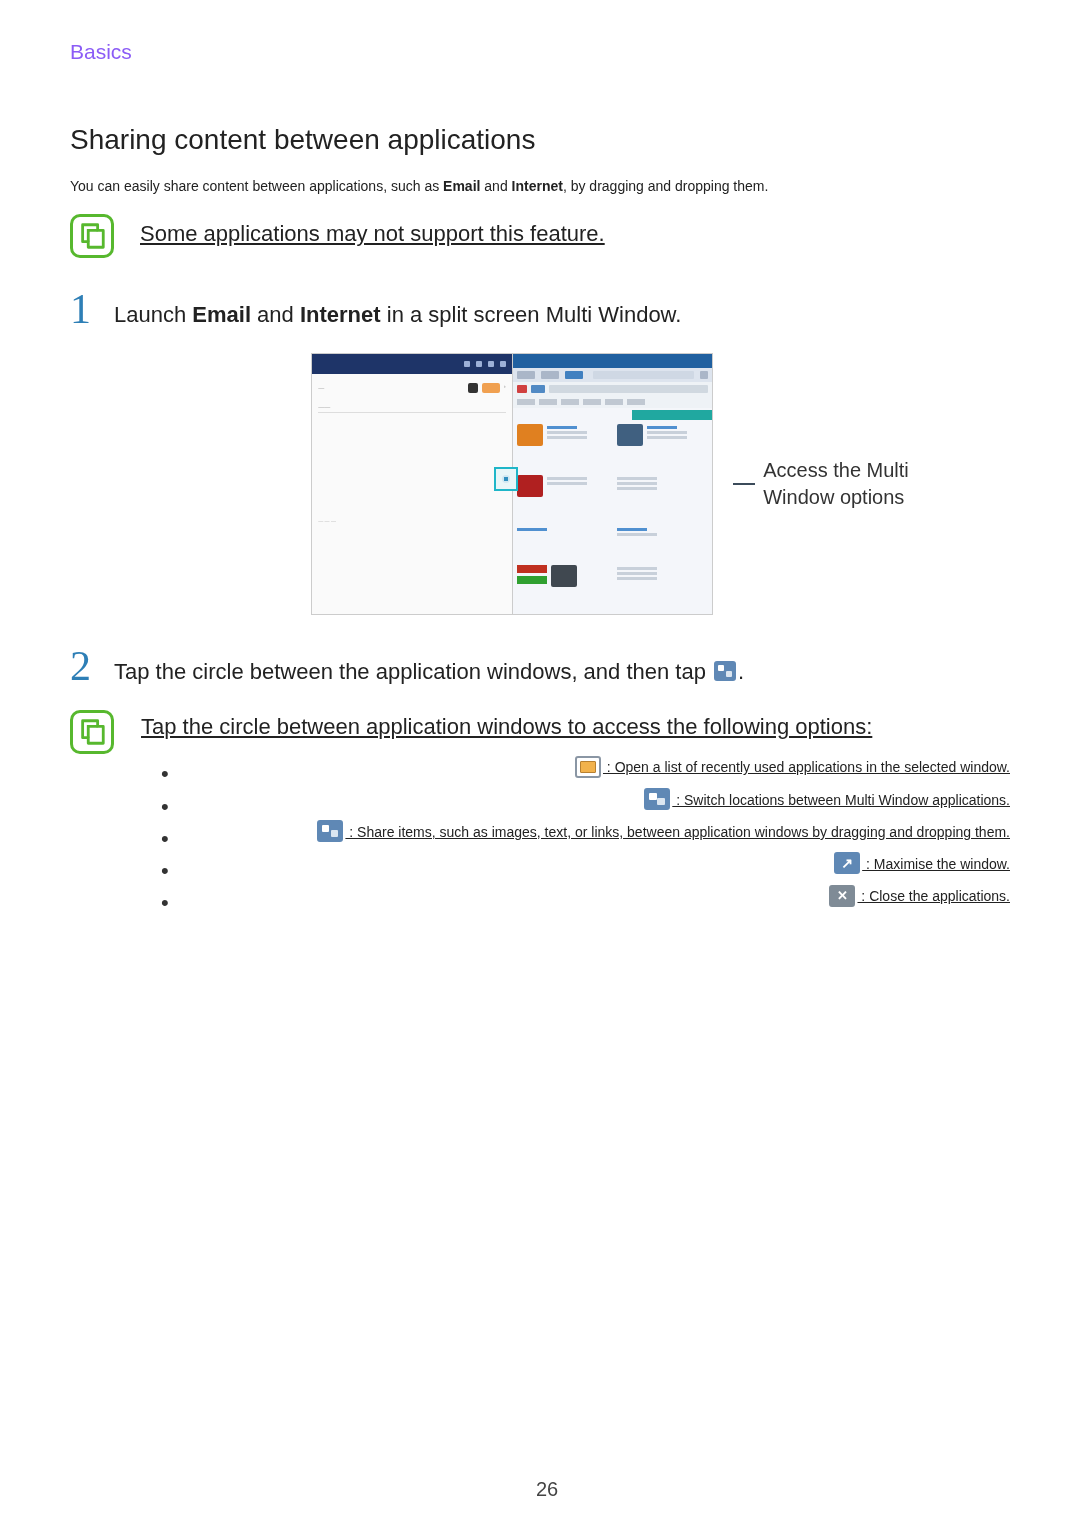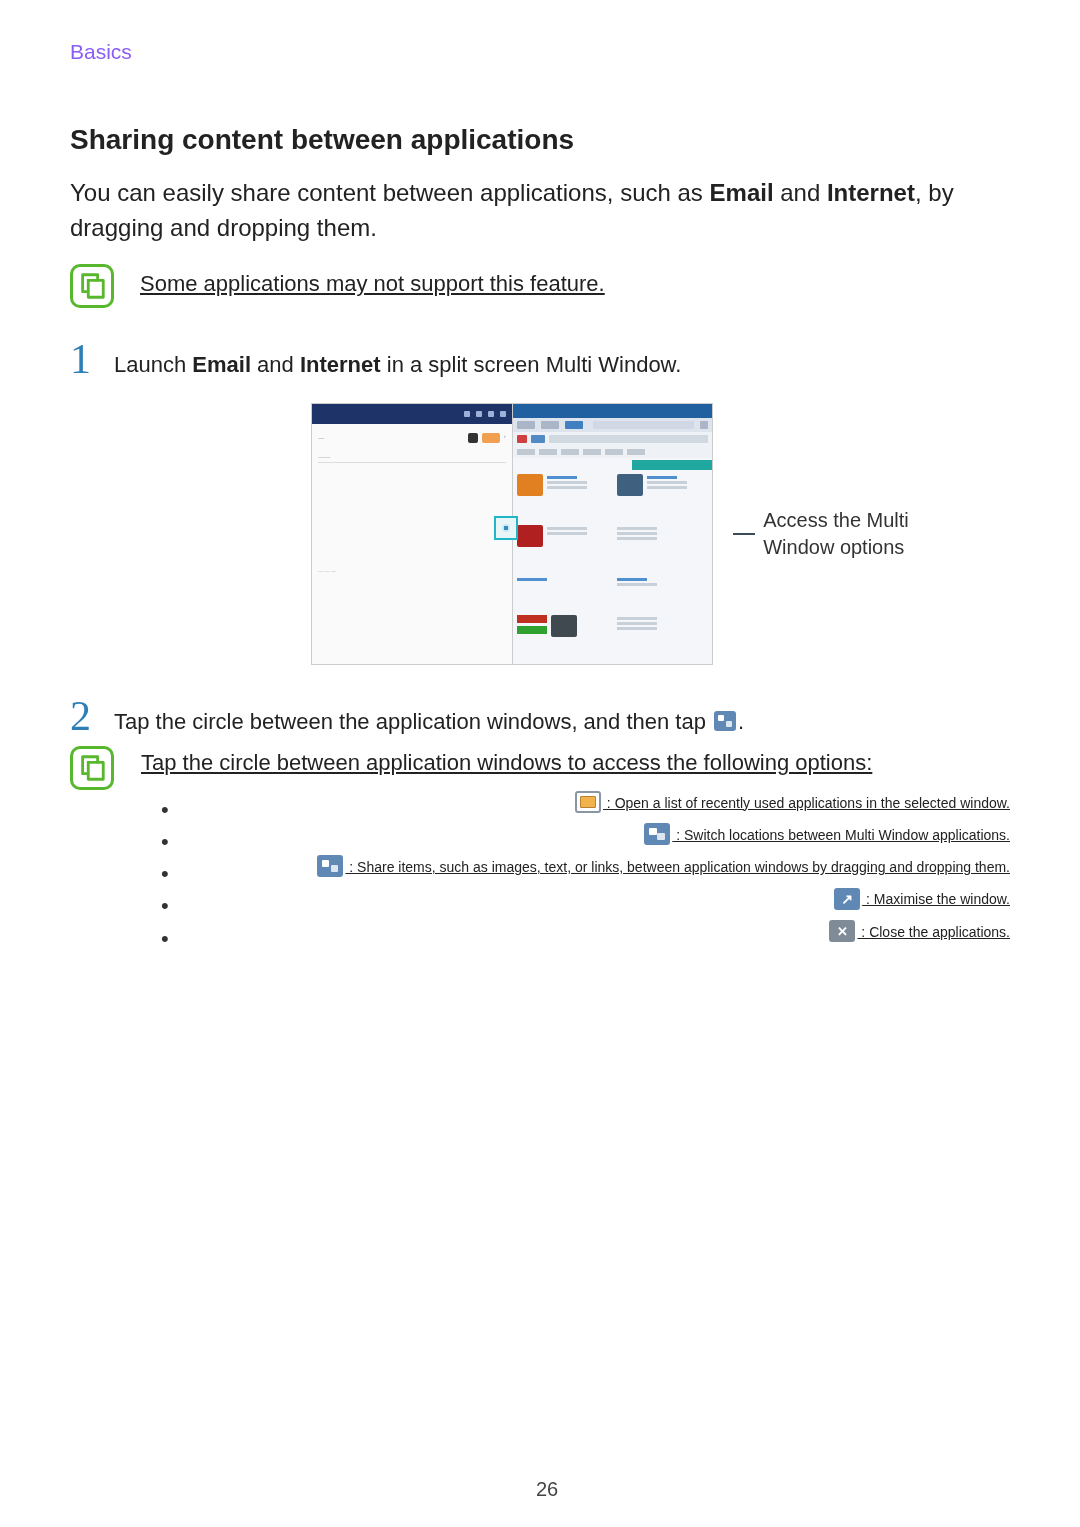--- a/index.html
+++ b/index.html
@@ -17,26 +17,26 @@
     position: relative;
     margin: 0 auto;
   }
   .section-label {
     font-size: 21px;
     color: #8b5cf6;
     margin-bottom: 60px;
   }
   .heading {
     font-size: 28px;
-    font-weight: 700;
+    font-weight: 400;
     margin: 16px 0 20px 0;
     color: #222;
   }
   .body-text {
-    font-size: 24px;
+    font-size: 14px;
     line-height: 1.45;
     color: #222;
     margin: 0 0 18px 0;
   }
   .bold { font-weight: 700; }
   .note-row {
     display: flex;
     align-items: flex-start;
     gap: 26px;
     margin: 16px 0 30px 0;
@@ -222,21 +222,21 @@
   .callout-line {
     width: 22px; height: 2px; background: #3b4b5a;
   }
   .callout-text {
     font-size: 20px;
     color: #333;
     line-height: 1.35;
   }
 
   .option-block {
-    margin-top: 8px;
+    margin-top: 22px;
     gap: 27px;
   }
   .option-block .intro {
     font-size: 22px;
     line-height: 1.5;
     margin-bottom: 14px;
   }
   .bullets {
     list-style: none;
     padding: 0 0 0 20px;

